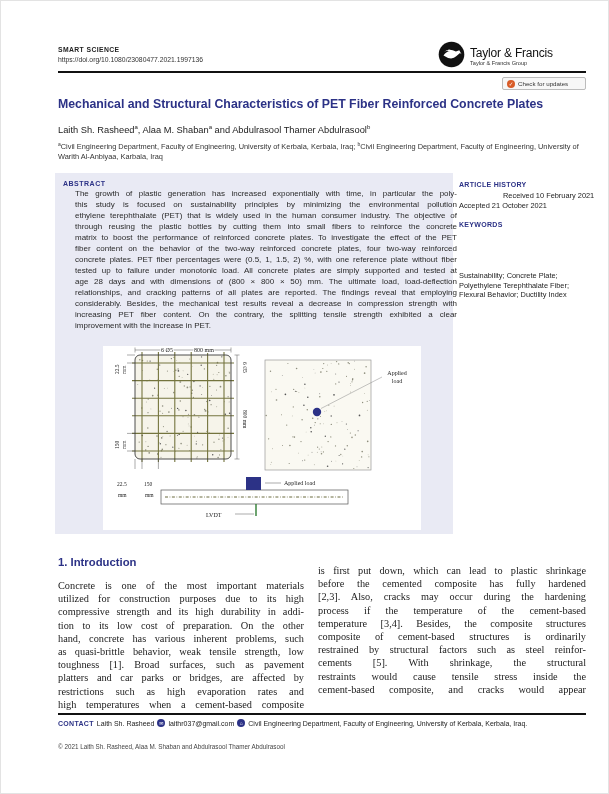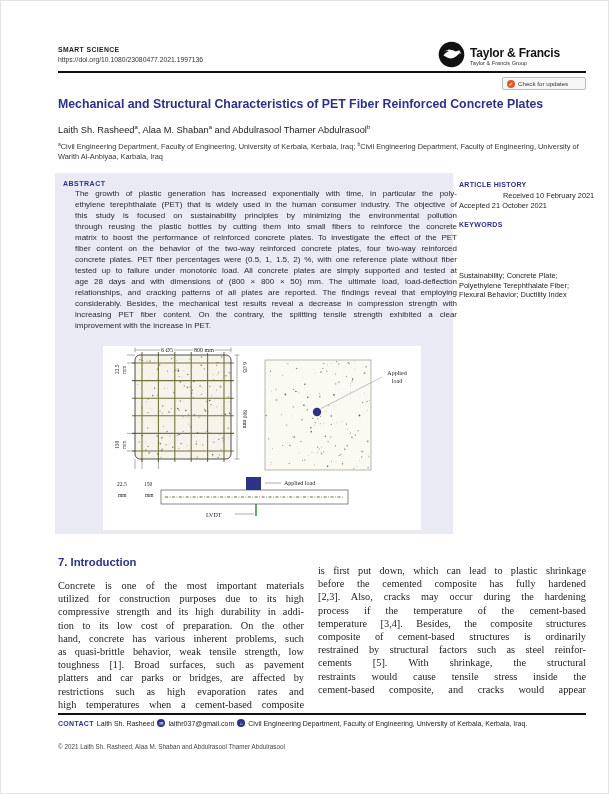--- a/index.html
+++ b/index.html
@@ -12,21 +12,21 @@
   html,body{margin:0;padding:0;background:#fff;}
   .page{position:relative;width:609px;height:794px;background:#fff;
         font-family:"Liberation Sans",sans-serif;color:var(--body-ink);
         border:1px solid #e3e3e3;overflow:hidden;}
   .abs{position:absolute;}
 
   
   .journal-name{left:57px;top:45px;font-size:6.8px;font-weight:bold;letter-spacing:.4px;color:#222;}
   .doi{left:57px;top:55px;font-size:6.8px;color:#333;text-decoration:none;}
   .tf-logo{left:437px;top:40px;display:flex;align-items:center;gap:5px;}
-  .tf-text-name{font-size:12px;font-weight:bold;color:#111;line-height:12px;letter-spacing:-.2px;}
+  .tf-text-name{font-size:12px;font-weight:normal;color:#111;line-height:12px;letter-spacing:-.2px;}
   .tf-text-group{font-size:5.6px;color:#333;margin-top:1px;}
   .header-rule{left:57px;top:70px;width:528px;height:2px;background:#111;}
   .check-updates{left:501px;top:76px;width:84px;height:13px;border:1px solid #bcbcbc;border-radius:2px;
         background:#f7f7f7;display:flex;align-items:center;gap:3px;padding:0 4px;cursor:pointer;}
   .crossmark{width:8px;height:8px;border-radius:50%;background:var(--crossmark-orange);
         color:#fff;font-size:5.5px;line-height:8px;text-align:center;flex:0 0 auto;}
   .check-updates span.lbl{font-size:6.2px;color:#333;}
 
   
   .title{left:57px;top:96px;width:531px;font-size:12.3px;font-weight:bold;color:var(--accent-navy);}
@@ -109,22 +109,22 @@
   </div>
 
   <div class="abs affils">
     <sup>a</sup><span>Civil Engineering Department, Faculty of Engineering, University of Kerbala, Kerbala, Iraq; </span><sup>b</sup><span>Civil Engineering Department, Faculty of Engineering, University of Warith Al-Anbiyaa, Karbala, Iraq</span>
   </div>
 
   <div class="abs abstract-box"></div>
   <div class="abs abstract-head">ABSTRACT</div>
   <div class="abs abstract-lines">
       <div>The growth of plastic generation has increased exponentially with time, in particular the poly-</div>
+      <div>this study is focused on sustainability principles by minimizing the environmental pollution</div>
       <div>ethylene terephthalate (PET) that is widely used in the human consumer industry. The objective of</div>
-      <div>this study is focused on sustainability principles by minimizing the environmental pollution</div>
       <div>through reusing the plastic bottles by cutting them into small fibers to reinforce the concrete</div>
       <div>matrix to boost the performance of reinforced concrete plates. To investigate the effect of the PET</div>
       <div>fiber content on the behavior of the two-way reinforced concrete plates, four two-way reinforced</div>
       <div>concrete plates. PET fiber percentages were (0.5, 1, 1.5, 2) %, with one reference plate without fiber</div>
       <div>tested up to failure under monotonic load. All concrete plates are simply supported and tested at</div>
       <div>age 28 days and with dimensions of (800 × 800 × 50) mm. The ultimate load, load-deflection</div>
       <div>relationships, and cracking patterns of all plates are reported. The findings reveal that employing</div>
       <div>considerably. Besides, the mechanical test results reveal a decrease in compression strength with</div>
       <div>increasing PET fiber content. On the contrary, the splitting tensile strength exhibited a clear</div>
       <div>improvement with the increase in PET.</div>
@@ -480,21 +480,21 @@
       <line x1="62" y1="151" x2="241" y2="151" stroke="#6b6b3f" stroke-width="1" stroke-dasharray="3 1.6 0.7 1.6"></line>
       <rect x="143" y="131" width="15" height="13" fill="#2c3286"></rect>
       <line x1="162" y1="137" x2="178" y2="137" stroke="#555" stroke-width="0.5"></line>
       <text class="figtext" x="181" y="139">Applied load</text>
       <line x1="153" y1="158" x2="153" y2="170" stroke="#2e7d32" stroke-width="1.4"></line>
       <line x1="132" y1="168" x2="151" y2="168" stroke="#555" stroke-width="0.5"></line>
       <text class="figtext" x="103" y="171">LVDT</text>
     </svg>
   </div>
 
-  <div class="abs section-head">7. Introduction</div>
+  <div class="abs section-head">1. Introduction</div>
   <div class="abs col col-left">
       <div>Concrete is one of the most important materials</div>
       <div>utilized for construction purposes due to its high</div>
       <div>compressive strength and its high durability in addi-</div>
       <div>tion to its low cost of preparation. On the other</div>
       <div>hand, concrete has various inherent problems, such</div>
       <div>as quasi-brittle behavior, weak tensile strength, low</div>
       <div>toughness [1]. Broad surfaces, such as pavement</div>
       <div>platters and car parks or bridges, are affected by</div>
       <div>restrictions such as high evaporation rates and</div>

